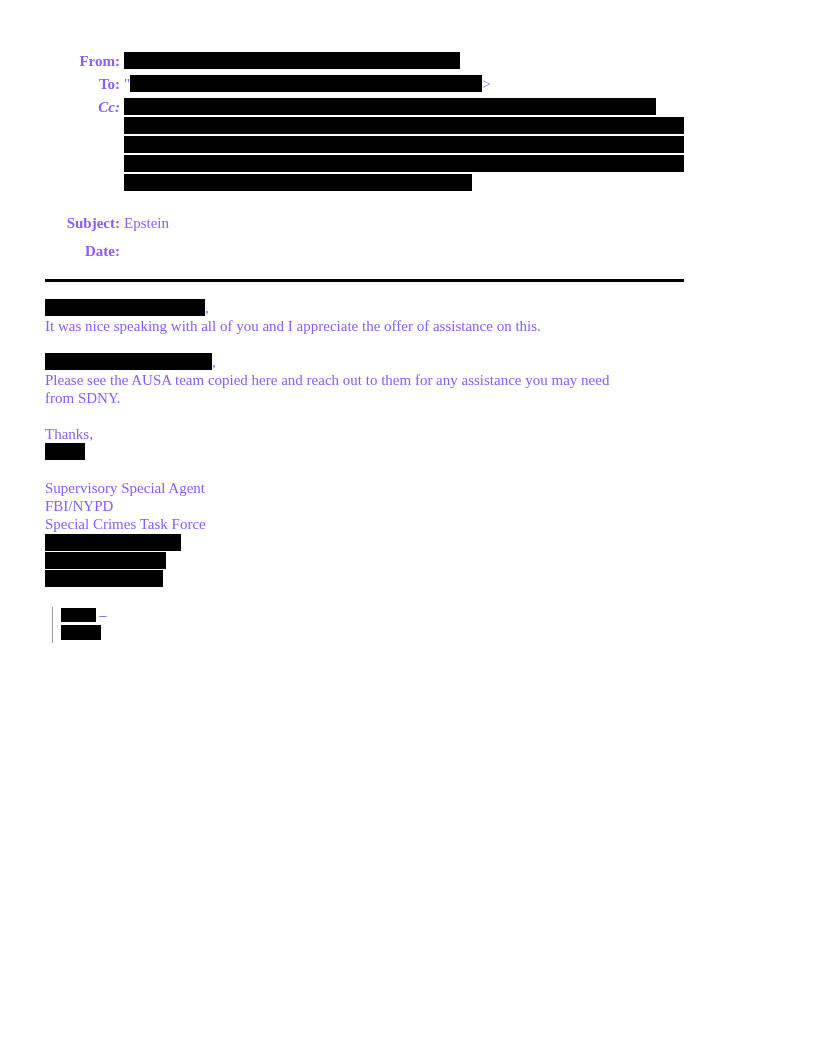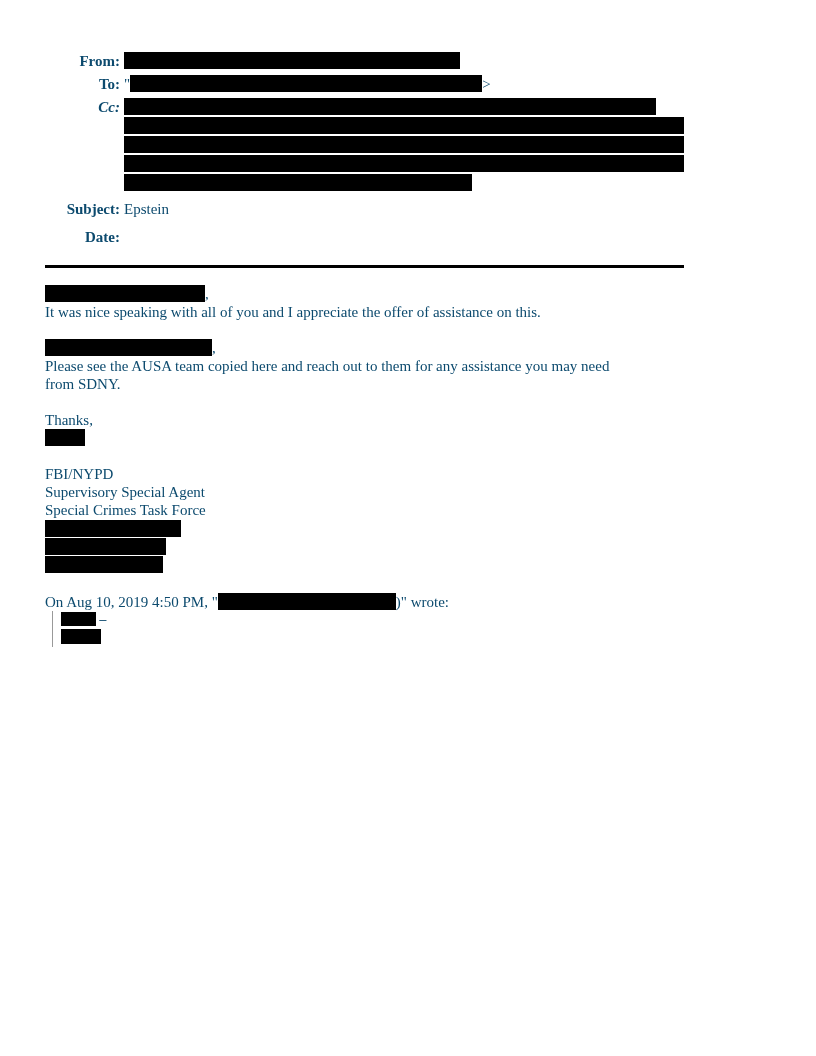--- a/index.html
+++ b/index.html
@@ -7,21 +7,21 @@
     padding: 0;
     background: #ffffff;
   }
   .page {
     position: relative;
     width: 684px;
     height: 1056px;
     background: #ffffff;
     overflow: hidden;
     font-family: "Liberation Serif", "DejaVu Serif", serif;
-    color: #0c4a6e;
+    color: #8b5cf6;
   }
   .content {
     padding: 52px 50px 0 45px;
   }
 
   
   .hdr-row {
     display: flex;
     align-items: flex-start;
     margin-bottom: 5px;
@@ -111,21 +111,21 @@
         <div class="hdr-label">Cc:</div>
         <div class="hdr-value cc-stack">
           <span class="redact block" style="width: 532px;"></span>
           <span class="redact block" style="width: 605px;"></span>
           <span class="redact block" style="width: 591px;"></span>
           <span class="redact block" style="width: 610px;"></span>
           <span class="redact block" style="width: 348px;"></span>
         </div>
       </div>
 
-      <div class="hdr-row textrow" style="margin-top:6px;">
+      <div class="hdr-row textrow" style="margin-top:20px;">
         <div class="hdr-label">Subject:</div>
         <div class="hdr-value">Epstein</div>
       </div>
 
       <div class="hdr-row textrow">
         <div class="hdr-label">Date:</div>
       </div>
     </div>
 
     <hr class="rule">
@@ -141,33 +141,32 @@
       <div class="line">Please see the AUSA team copied here and reach out to them for any assistance you may need from SDNY.</div>
 
       <div class="gap"></div>
 
       <div class="line">Thanks,</div>
       <div class="line"><span class="redact" style="width: 40px;"></span></div>
 
       <div class="gap"></div>
 
       <div>
+        <div class="line">Supervisory Special Agent</div>
         <div class="line">FBI/NYPD</div>
-        <div class="line">Supervisory Special Agent</div>
         <div class="line">Special Crimes Task Force</div>
         <div class="sig-bars">
           <span class="redact block" style="margin-bottom: 1px; margin-top: 1px; width: 136px;"></span>
           <span class="redact block" style="margin-bottom: 1px; width: 121px;"></span>
           <span class="redact block" style="width: 118px;"></span>
         </div>
       </div>
 
       <div class="gap"></div>
 
-      <div class="line"><span>On Aug 10, 2019 4:50 PM, "</span><span class="redact" style="width: 178px;"></span><span>)" wrote:</span></div>
 
       <div class="quote-block">
         <div class="line"><span class="redact sans" style="width: 35px;"></span><span> –</span></div>
         <div class="line"><span class="redact sans" style="height: 15px; width: 40px;"></span></div>
       </div>
 
     </div>
   </div>
 </div>
 

